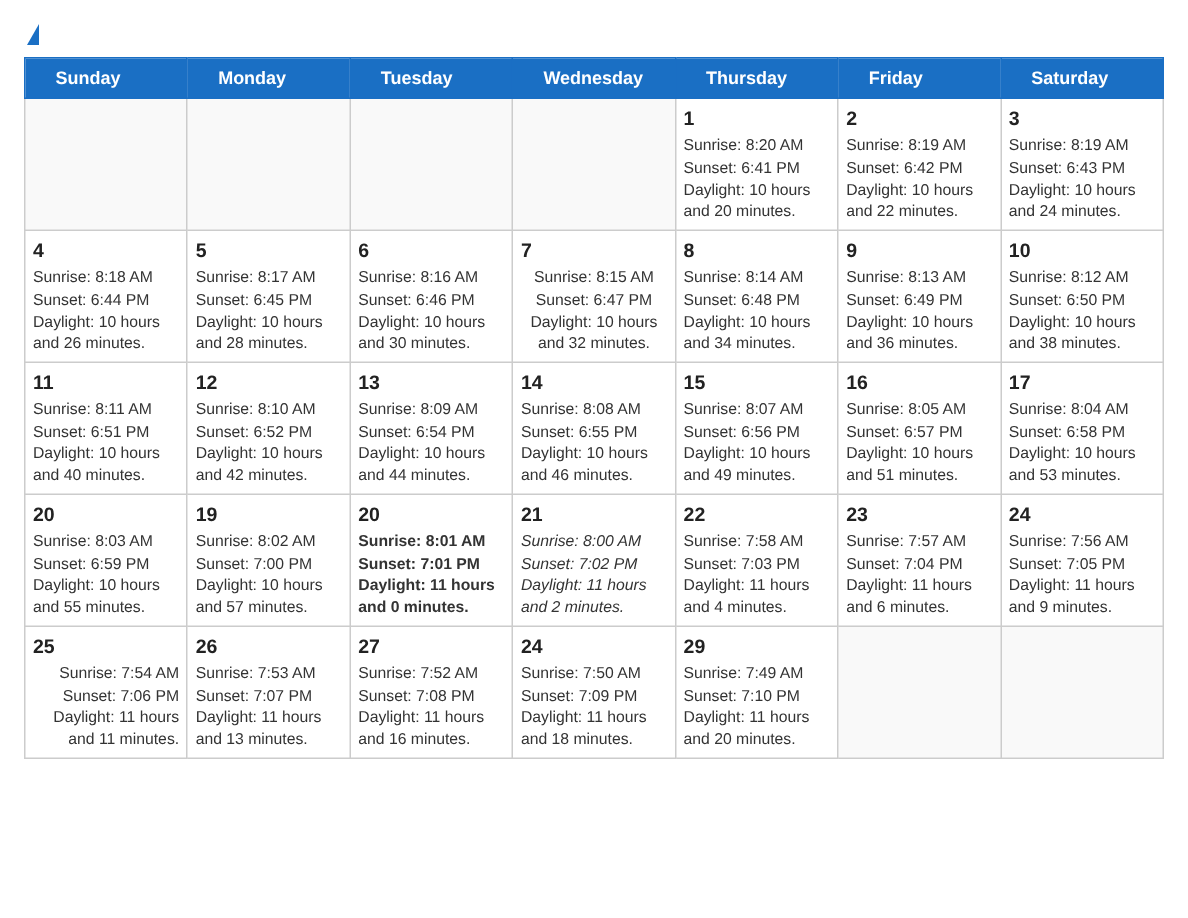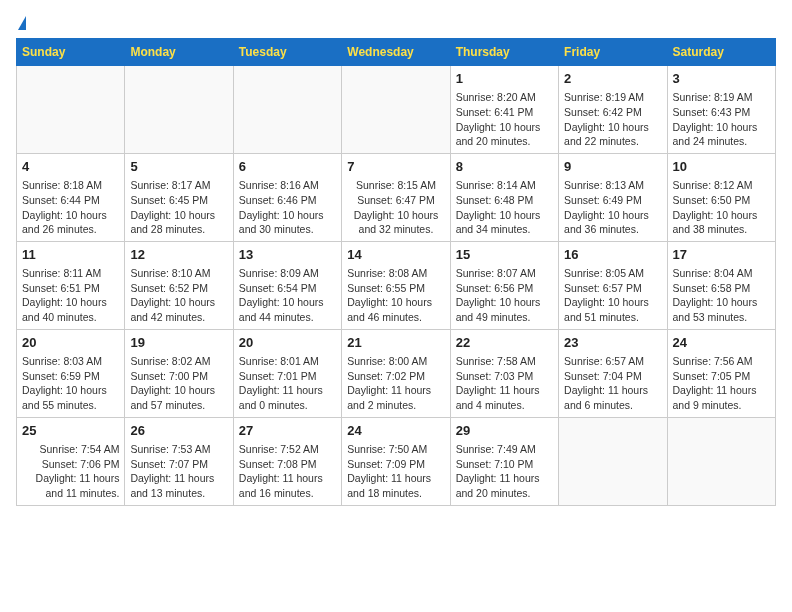--- a/index.html
+++ b/index.html
@@ -49,22 +49,22 @@
       color: #444;
       margin-top: 2px;
     }
     .calendar-table {
       width: 100%;
       border-collapse: collapse;
       font-size: 11px;
     }
     .calendar-table th {
       background: #1a6fc4;
-      color: #fde047;
-      padding: 6px 5px;
+      color: #ffffff;
+      padding: 6px 20px;
       text-align: left;
       font-size: 12px;
       font-weight: bold;
       border: 1px solid #1a6fc4;
     }
     .calendar-table td {
       border: 1px solid #ccc;
       vertical-align: top;
       padding: 4px 5px;
       width: calc(100% / 7);
@@ -256,42 +256,42 @@
         </td>
         <td>
           <span class="day-number">19</span>
           <div class="day-info" style="white-space: pre-line;">Sunrise: 8:02 AM
 Sunset: 7:00 PM
 Daylight: 10 hours
 and 57 minutes.</div>
         </td>
         <td>
           <span class="day-number">20</span>
-          <div class="day-info" style="white-space: pre-line;">Sunrise: 8:01 AM
+          <div class="day-info" style="white-space: pre-line; font-weight: bold;">Sunrise: 8:01 AM
 Sunset: 7:01 PM
 Daylight: 11 hours
 and 0 minutes.</div>
         </td>
         <td>
           <span class="day-number">21</span>
-          <div class="day-info" style="white-space: pre-line;">Sunrise: 8:00 AM
+          <div class="day-info" style="white-space: pre-line; font-style: italic;">Sunrise: 8:00 AM
 Sunset: 7:02 PM
 Daylight: 11 hours
 and 2 minutes.</div>
         </td>
         <td>
           <span class="day-number">22</span>
           <div class="day-info" style="white-space: pre-line;">Sunrise: 7:58 AM
 Sunset: 7:03 PM
 Daylight: 11 hours
 and 4 minutes.</div>
         </td>
         <td>
           <span class="day-number">23</span>
-          <div class="day-info" style="white-space: pre-line;">Sunrise: 6:57 AM
+          <div class="day-info" style="white-space: pre-line;">Sunrise: 7:57 AM
 Sunset: 7:04 PM
 Daylight: 11 hours
 and 6 minutes.</div>
         </td>
         <td>
           <span class="day-number">24</span>
           <div class="day-info" style="white-space: pre-line;">Sunrise: 7:56 AM
 Sunset: 7:05 PM
 Daylight: 11 hours
 and 9 minutes.</div>

